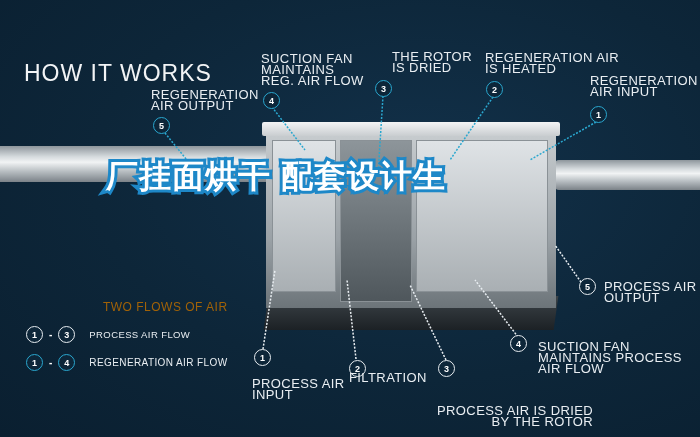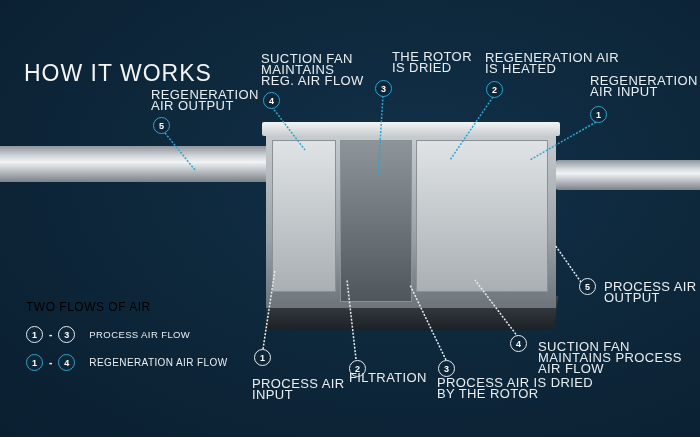--- a/index.html
+++ b/index.html
@@ -90,24 +90,25 @@
 
 <div class="abs lbl" style="left:590px;top:75px;">
   <div>REGENERATION</div>
   <div>AIR INPUT</div>
 </div>
 <div class="abs circ" style="left:590px;top:106px;">
     <span>1</span>
   </div>
 
 <div class="abs headline">
+  <div>厂挂面烘干  配套设计生</div>
 </div>
 
 <div class="abs" style="left:26px;top:300px;">
-  <div style="font-size:12px;letter-spacing:0.5px;color:#000000;">TWO FLOWS OF AIR</div>
+  <div style="font-size:12px;letter-spacing:0.5px;color:#a16207;text-align:right;">TWO FLOWS OF AIR</div>
   <div style="display:flex;align-items:center;margin-top:12px;">
     <div class="circ w" style="position:static;">
         <span>1</span>
       </div>
     <span style="margin:0 6px;font-weight:700;font-size:10px;">-</span>
     <div class="circ w" style="position:static;">
         <span>3</span>
       </div>
     <span class="lbl" style="margin-left:14px;font-weight:400;font-size:9.5px;text-align:right;">PROCESS AIR FLOW</span>
   </div>
@@ -134,21 +135,21 @@
 <div class="abs circ w" style="left:349px;top:360px;">
     <span>2</span>
   </div>
 <div class="abs lbl" style="left:349px;top:372px;">
   <div>FILTRATION</div>
 </div>
 
 <div class="abs circ w" style="left:438px;top:360px;">
     <span>3</span>
   </div>
-<div class="abs lbl" style="left:437px;top:377px;">
+<div class="abs lbl" style="left:437px;top:405px;text-align:right;">
   <div>PROCESS AIR IS DRIED</div>
   <div>BY THE ROTOR</div>
 </div>
 
 <div class="abs circ w" style="left:510px;top:335px;">
     <span>4</span>
   </div>
 <div class="abs lbl" style="left:538px;top:341px;">
   <div>SUCTION FAN</div>
   <div>MAINTAINS PROCESS</div>

